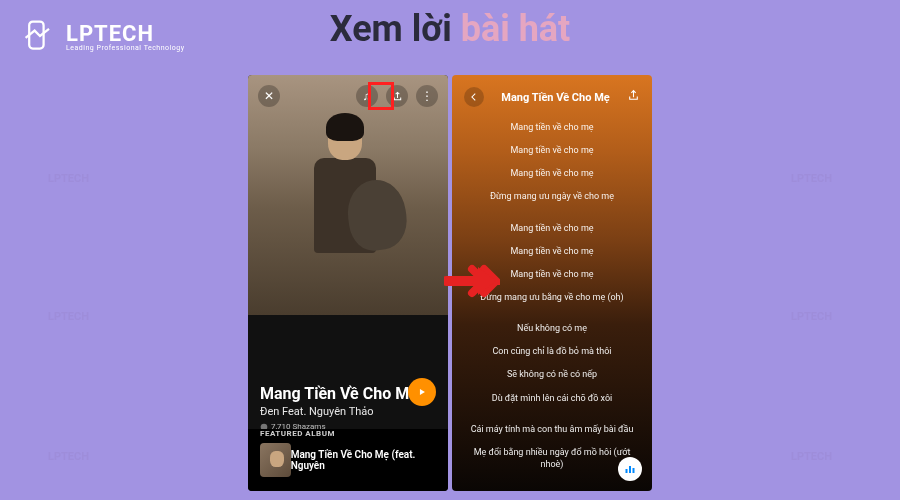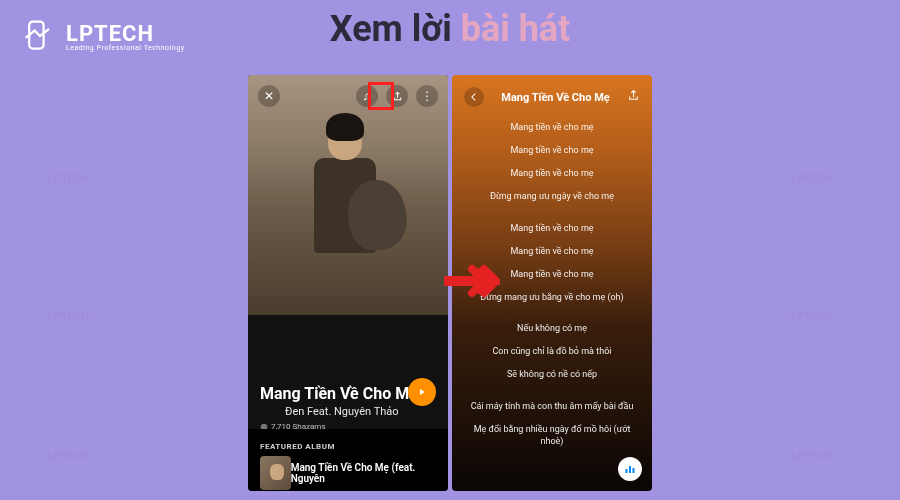--- a/index.html
+++ b/index.html
@@ -132,21 +132,21 @@
       position: absolute; left: 50px; top: 70px;
       transform: rotate(-8deg);
     }
     .song-info {
       position: absolute;
       left: 12px;
       bottom: 60px;
       right: 12px;
     }
     .song-title { font-size: 16px; font-weight: 700; margin-bottom: 2px; }
-    .song-artist { font-size: 11px; opacity: 0.9; margin-bottom: 4px; margin-left: 25px; }
+    .song-artist { font-size: 11px; opacity: 0.9; margin-bottom: 4px; }
     .shazam-count { font-size: 8px; opacity: 0.7; display: flex; align-items: center; gap: 3px; }
     .play-btn {
       position: absolute;
       right: 12px;
       bottom: 85px;
       width: 28px; height: 28px;
       background: #ff9000;
       border-radius: 50%;
       display: flex; align-items: center; justify-content: center;
       font-size: 10px;
@@ -166,21 +166,21 @@
       align-items: center;
       gap: 4px;
     }
     .promo-text { font-size: 6px; opacity: 0.7; margin-top: 4px; }
     .divider { position: absolute; bottom: 20px; left: 0; right: 0; height: 1px; background: rgba(255,255,255,0.1); }
     .bottom-area {
       position: absolute;
       bottom: 0; left: 0; right: 0;
       height: 62px;
       background: #000;
-      padding: 13px 12px 0;
+      padding: 0 12px 0;
     }
     .section-label { font-size: 8px; font-weight: 700; opacity: 0.8; letter-spacing: 0.5px; }
     .album-row { display: flex; margin-top: 5px; align-items: center; }
     .album-thumb { width: 34px; height: 34px; background: linear-gradient(135deg,#8a7560,#5d4b3a); border-radius: 4px; position: relative; }
     .album-thumb::after { content:''; position:absolute; left:10px; top:8px; width:14px; height:16px; background:#c9a680; border-radius:40%; }
     .album-title { font-size: 10px; font-weight: 600; }
     
     .lyrics-phone {
       background: linear-gradient(180deg, #d87520 0%, #b35e1a 18%, #7a3f14 40%, #3a1e0c 60%, #0a0604 100%);
     }
@@ -337,20 +337,21 @@
       <p>Đừng mang ưu ngày về cho mẹ</p>
       <div class="gap"></div>
       <p>Mang tiền về cho mẹ</p>
       <p>Mang tiền về cho mẹ</p>
       <p>Mang tiền về cho mẹ</p>
       <p>Đừng mang ưu bằng về cho mẹ (oh)</p>
       <div class="gap"></div>
       <p>Nếu không có mẹ</p>
       <p>Con cũng chỉ là đồ bỏ mà thôi</p>
       <p>Sẽ không có nề có nếp</p>
+      <p>Dù đặt mình lên cái chõ đồ xôi</p>
       <div class="gap"></div>
       <p>Cái máy tính mà con thu âm mấy bài đầu</p>
       <p>Mẹ đổi bằng nhiều ngày đổ mồ hôi (ướt nhoè)</p>
     </div>
 
     <div class="eq-btn">
       <svg width="12" height="12" viewBox="0 0 24 24">
         <rect x="3" y="12" width="4" height="8" fill="#0089ff"></rect>
         <rect x="10" y="6" width="4" height="14" fill="#0089ff"></rect>
         <rect x="17" y="10" width="4" height="10" fill="#0089ff"></rect>

